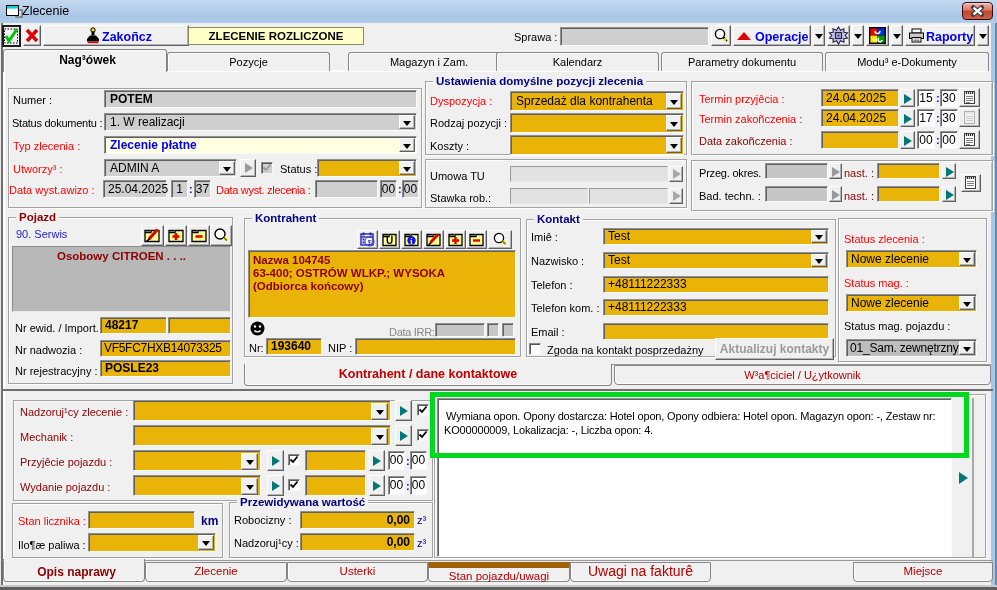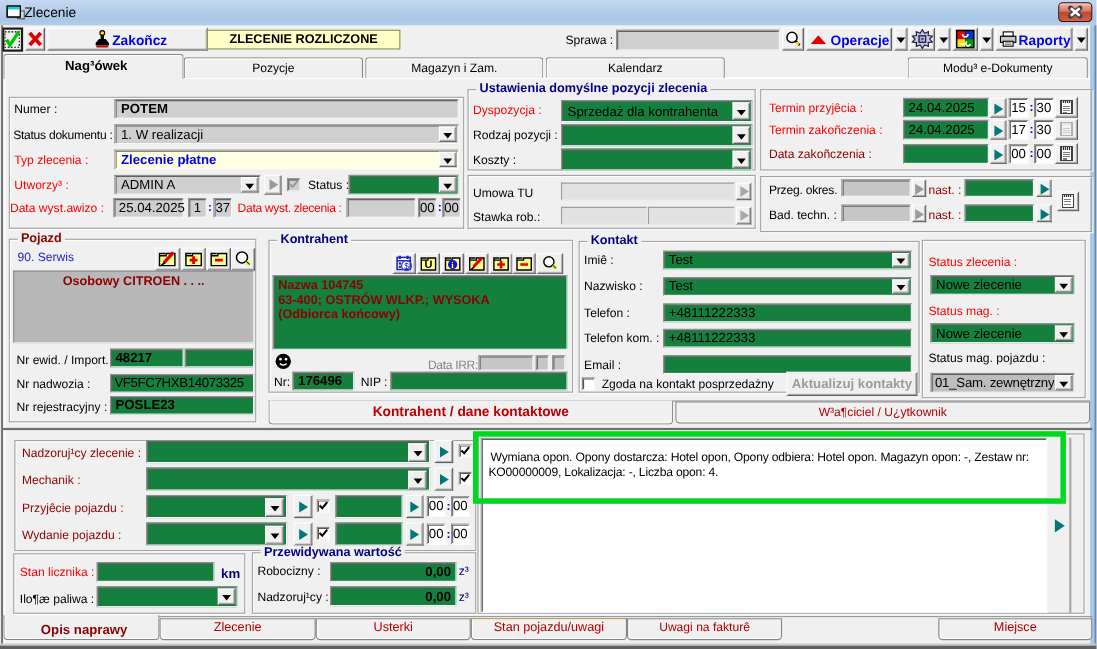--- a/index.html
+++ b/index.html
@@ -1,19 +1,19 @@
 <!DOCTYPE html>
 <html><head><meta charset="utf-8"><style>
 *{margin:0;padding:0;box-sizing:border-box}
 html,body{width:997px;height:590px;overflow:hidden}
 #w{position:relative;width:997px;height:590px;font-family:"Liberation Sans",sans-serif;font-size:11px;color:#000;background:#f0f0f0;overflow:hidden}
 .a{position:absolute}
 .nw{white-space:nowrap}
 .sk{background:#cfcfcf;border:1px solid;border-color:#909090 #fbfbfb #fbfbfb #909090;box-shadow:inset 1px 1px 0 #606060}
-.sw{background:#15803d;border:1px solid;border-color:#909090 #fbfbfb #fbfbfb #909090;box-shadow:inset 1px 1px 0 #606060}
+.sw{background:#eab308;border:1px solid;border-color:#909090 #fbfbfb #fbfbfb #909090;box-shadow:inset 1px 1px 0 #606060}
 .rb{background:#f0f0f0;border:1px solid;border-color:#fdfdfd #5f5f5f #5f5f5f #fdfdfd;box-shadow:inset -1px -1px 0 #b2b2b2}
 .gb{border:1px solid #a2a2a2;box-shadow:inset 1px 1px 0 #fdfdfd,1px 1px 0 #fdfdfd}
 .cap{position:absolute;top:-7px;left:7px;background:#f0f0f0;padding:0 3px;font-weight:bold;font-size:11.5px;white-space:nowrap}
 .red{color:#f00}.mar{color:#8b0000}.nav{color:#000080}.blu{color:#0000f0}
 .cbtn{position:absolute;right:1px;top:1px;width:16px;background:#f0f0f0;border:1px solid;border-color:#fdfdfd #5f5f5f #5f5f5f #fdfdfd;box-shadow:inset -1px -1px 0 #b2b2b2}
 .tri{position:absolute;left:3px;top:6px;width:0;height:0;border:4px solid transparent;border-top:5px solid #000;border-bottom:none}
 .pb{background:#f0f0f0;border:1px solid;border-color:#fdfdfd #5f5f5f #5f5f5f #fdfdfd;box-shadow:inset -1px -1px 0 #b2b2b2}
 .pt{position:absolute;width:0;height:0;border-top:5px solid transparent;border-bottom:5px solid transparent;border-left:8px solid #007878}
 .cb{background:#fff;border:1px solid;border-color:#8a8a8a #f6f6f6 #f6f6f6 #8a8a8a;box-shadow:inset 1px 1px 0 #555;width:12px;height:12px}
 .tb{background:#fff;border:1px solid;border-color:#909090 #fbfbfb #fbfbfb #909090;box-shadow:inset 1px 1px 0 #606060;text-align:center;font-size:12px;line-height:16px}
@@ -116,22 +116,23 @@
 <line x1="5.5" y1="11" x2="11.5" y2="11" stroke="#888"></line>
       <line x1="5.5" y1="12.5" x2="11.5" y2="12.5" stroke="#888"></line>
 </svg>
 <div class="a nw blu" style="left:926px;top:30px;font-size:12.5px;font-weight:bold">Raporty</div>
 <div class="a rb" style="left:977px;top:25px;width:12px;height:21px">
       <div class="tri" style="left:1px;top:8px"></div>
     </div>
 
 <div class="a" style="left:3px;top:70px;width:988px;height:2px;background:#fdfdfd"></div>
 <div class="tabt" style="left:167px;top:52px;width:163px;height:19px;line-height:19px">Pozycje</div>
-<div class="tabt" style="left:332px;top:52px;width:162px;height:19px;line-height:19px">Magazyn i Zam.</div>
+<div class="tabt" style="left:348px;top:52px;width:162px;height:19px;line-height:19px">Magazyn i Zam.</div>
 <div class="tabt" style="left:496px;top:52px;width:163px;height:19px;line-height:19px">Kalendarz</div>
+<div class="tabt" style="left:661px;top:52px;width:162px;height:19px;line-height:19px">Parametry dokumentu</div>
 <div class="tabt" style="left:825px;top:52px;width:164px;height:19px;line-height:19px">Modu³ e-Dokumenty</div>
 <div class="tabt" style="left:3px;top:49px;width:164px;height:23px;line-height:21px;font-weight:bold;font-size:12px;z-index:3;text-indent:5px">Nag³ówek</div>
 
 <div class="a gb" style="left:8px;top:88px;width:414px;height:120px"></div>
 <div class="lbl" style="left:13px;top:94px">Numer :</div>
 <div class="a sk" style="left:104px;top:90px;width:313px;height:18px">
       <div class="v12 nw" style="font-weight:bold;padding:1px 0 0 5px">POTEM</div>
     </div>
 <div class="lbl" style="left:12px;top:117px;letter-spacing:-0.25px">Status dokumentu :</div>
 <div class="a sk" style="left:104px;top:113px;width:313px;height:18px">
@@ -397,21 +398,21 @@
       <circle cx="5" cy="5.5" r="1.2" fill="#fff"></circle>
       <circle cx="10" cy="5.5" r="1.2" fill="#fff"></circle>
       <path d="M4.5 9.5 a3.5 2.8 0 0 0 6 0" stroke="#fff" stroke-width="1.3" fill="none"></path>
     </svg>
 <div class="lbl" style="left:389px;top:326px;color:#868686;letter-spacing:-0.3px">Data IRR:</div>
 <div class="a sk" style="left:435px;top:323px;width:50px;height:14px;background:#c6c6c6"></div>
 <div class="a sk" style="left:487px;top:323px;width:12px;height:14px;background:#c6c6c6"></div>
 <div class="a sk" style="left:502px;top:323px;width:12px;height:14px;background:#c6c6c6"></div>
 <div class="lbl" style="left:249px;top:342px">Nr:</div>
 <div class="a sw" style="left:266px;top:338px;width:56px;height:17px">
-      <div class="v12 nw" style="font-weight:bold;padding:0 0 0 4px">176496</div>
+      <div class="v12 nw" style="font-weight:bold;padding:0 0 0 4px">193640</div>
     </div>
 <div class="lbl" style="left:328px;top:342px">NIP :</div>
 <div class="a sw" style="left:355px;top:338px;width:161px;height:17px"></div>
 
 <div class="a gb" style="left:526px;top:219px;width:310px;height:138px">
 <div class="cap nav">Kontakt</div>
     </div>
 <div class="lbl" style="left:531px;top:231px">Imiê :</div>
 <div class="a sw" style="left:603px;top:228px;width:226px;height:17px">
       <div class="v12 nw" style="padding:0 0 0 4px">Test</div>
@@ -561,17 +562,17 @@
 <div class="a" style="left:437px;top:398px;width:515px;height:159px;background:#fff;border:1px solid;border-color:#909090 #fbfbfb #fbfbfb #909090;box-shadow:inset 1px 1px 0 #606060"></div>
 <div class="a nw" style="left:446px;top:410px;font-size:11px;line-height:13.5px;letter-spacing:-0.16px">Wymiana opon. Opony dostarcza: Hotel opon, Opony odbiera: Hotel opon. Magazyn opon: -, Zestaw nr:</div>
     <div class="a nw" style="left:444px;top:423.5px;font-size:11px;line-height:13.5px;letter-spacing:-0.16px">KO00000009, Lokalizacja: -, Liczba opon: 4.</div>
 <div class="a" style="left:430px;top:392px;width:539px;height:66px;border:5px solid #00d81f"></div>
 <div class="a" style="left:972px;top:398px;width:2px;height:159px;background:#a8a8a8"></div>
 <div class="a pt" style="left:959px;top:472px;border-top-width:6px;border-bottom-width:6px;border-left-width:9px"></div>
 
 <div class="a" style="left:2px;top:560px;width:991px;height:1px;background:#999"></div>
 <div class="tabb" style="left:145px;top:562px;width:142px;height:20px;line-height:17px;border-top:1px solid #868686;font-size:11.5px">Zlecenie</div>
 <div class="tabb" style="left:287px;top:562px;width:141px;height:20px;line-height:17px;border-top:1px solid #868686;font-size:11.5px">Usterki</div>
-<div class="tabb" style="left:428px;top:562px;width:142px;height:20px;line-height:17px;border-top:1px solid #a16207;font-size:11.5px">Stan pojazdu/uwagi</div>
-<div class="tabb" style="left:570px;top:562px;width:141px;height:20px;line-height:17px;border-top:1px solid #868686;font-size:11px">Uwagi na fakturê</div>
+<div class="tabb" style="left:428px;top:562px;width:142px;height:20px;line-height:17px;border-top:6px solid #a16207;font-size:11.5px">Stan pojazdu/uwagi</div>
+<div class="tabb" style="left:570px;top:562px;width:141px;height:20px;line-height:17px;border-top:1px solid #868686;font-size:14px">Uwagi na fakturê</div>
 <div class="tabb" style="left:853px;top:562px;width:140px;height:20px;line-height:17px;border-top:1px solid #868686;font-size:11.5px">Miejsce</div>
 <div class="tabb" style="left:3px;top:559px;width:142px;height:23px;line-height:26px;font-weight:bold;font-size:12px;color:#8b0000;z-index:2;text-indent:5px">Opis naprawy</div>
 
 </div>
 </body></html>

